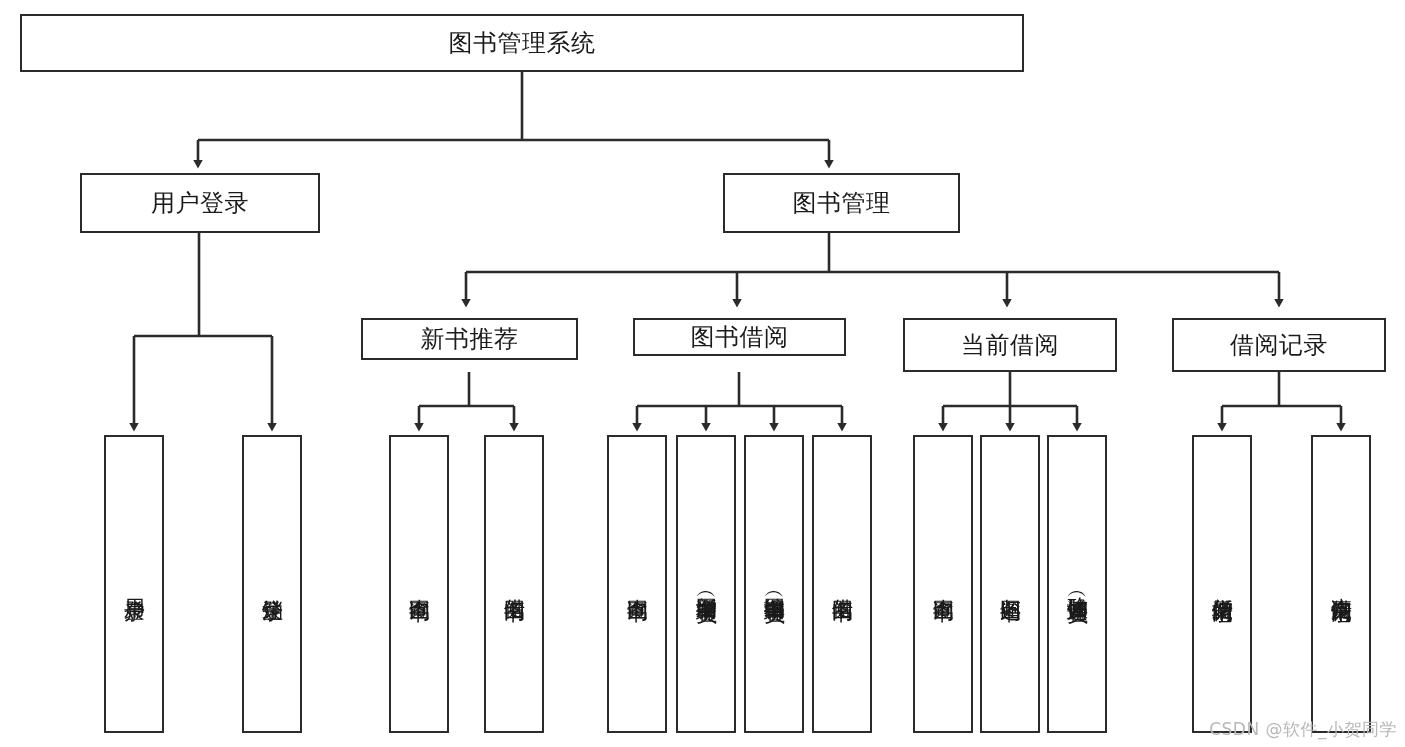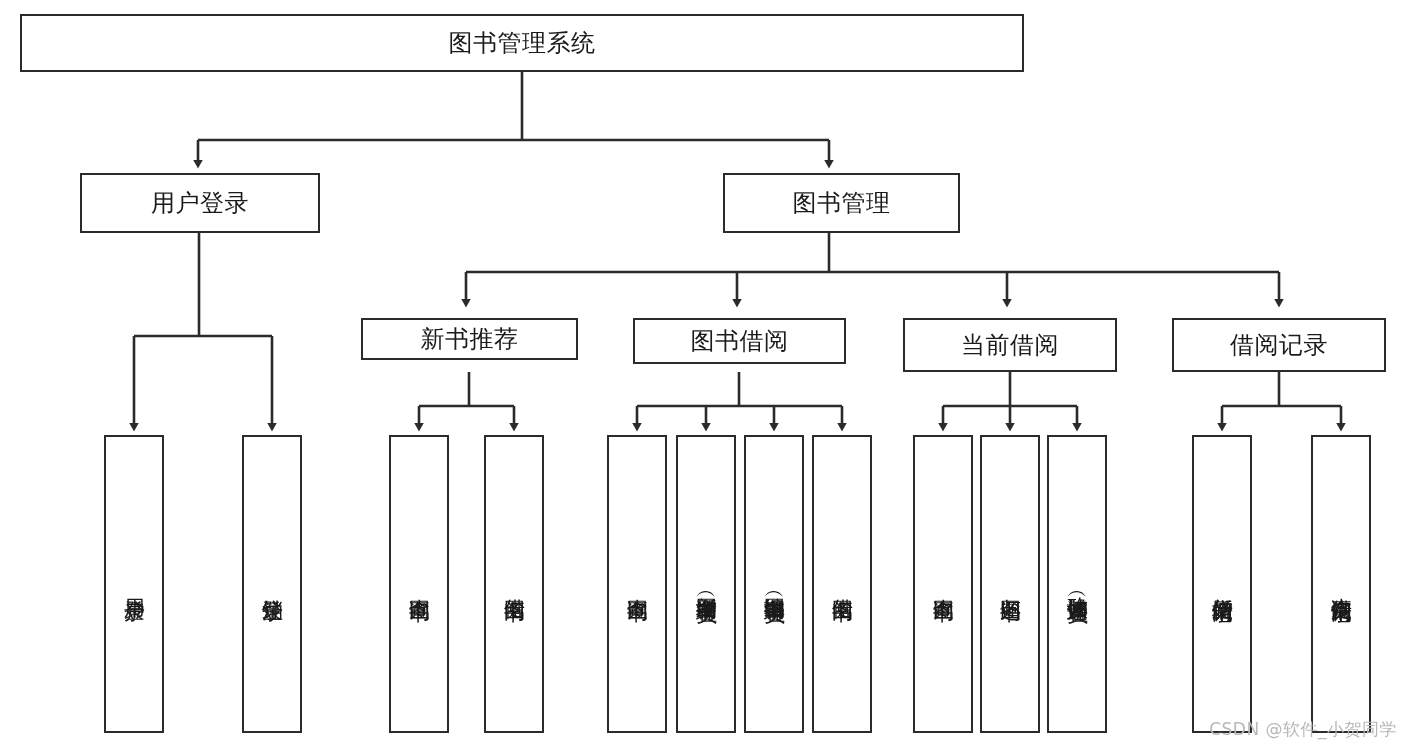--- a/index.html
+++ b/index.html
@@ -125,21 +125,21 @@
   <div class="node horiz" style="left:80px; top:173px; width:240px; height:60px;">
     <span class="label">用户登录</span>
   </div>
   <div class="node horiz" style="left:711px; top:173px; width:237px; height:60px;margin-left:12px;">
     <span class="label">图书管理</span>
   </div>
 
   <div class="node horiz" style="left:361px; top:318px; width:217px; height:42px;">
     <span class="label">新书推荐</span>
   </div>
-  <div class="node horiz" style="left:633px; top:318px; width:213px; height:46px;">
+  <div class="node horiz" style="left:633px; top:318px; width:213px; height:38px;">
     <span class="label">图书借阅</span>
   </div>
   <div class="node horiz" style="left:903px; top:318px; width:214px; height:54px;">
     <span class="label">当前借阅</span>
   </div>
   <div class="node horiz" style="left:1172px; top:318px; width:214px; height:54px;font-family:Liberation Serif, serif;">
     <span class="label">借阅记录</span>
   </div>
 
   <div class="node vert" style="left:104px; top:435px; width:60px; height:298px;">

